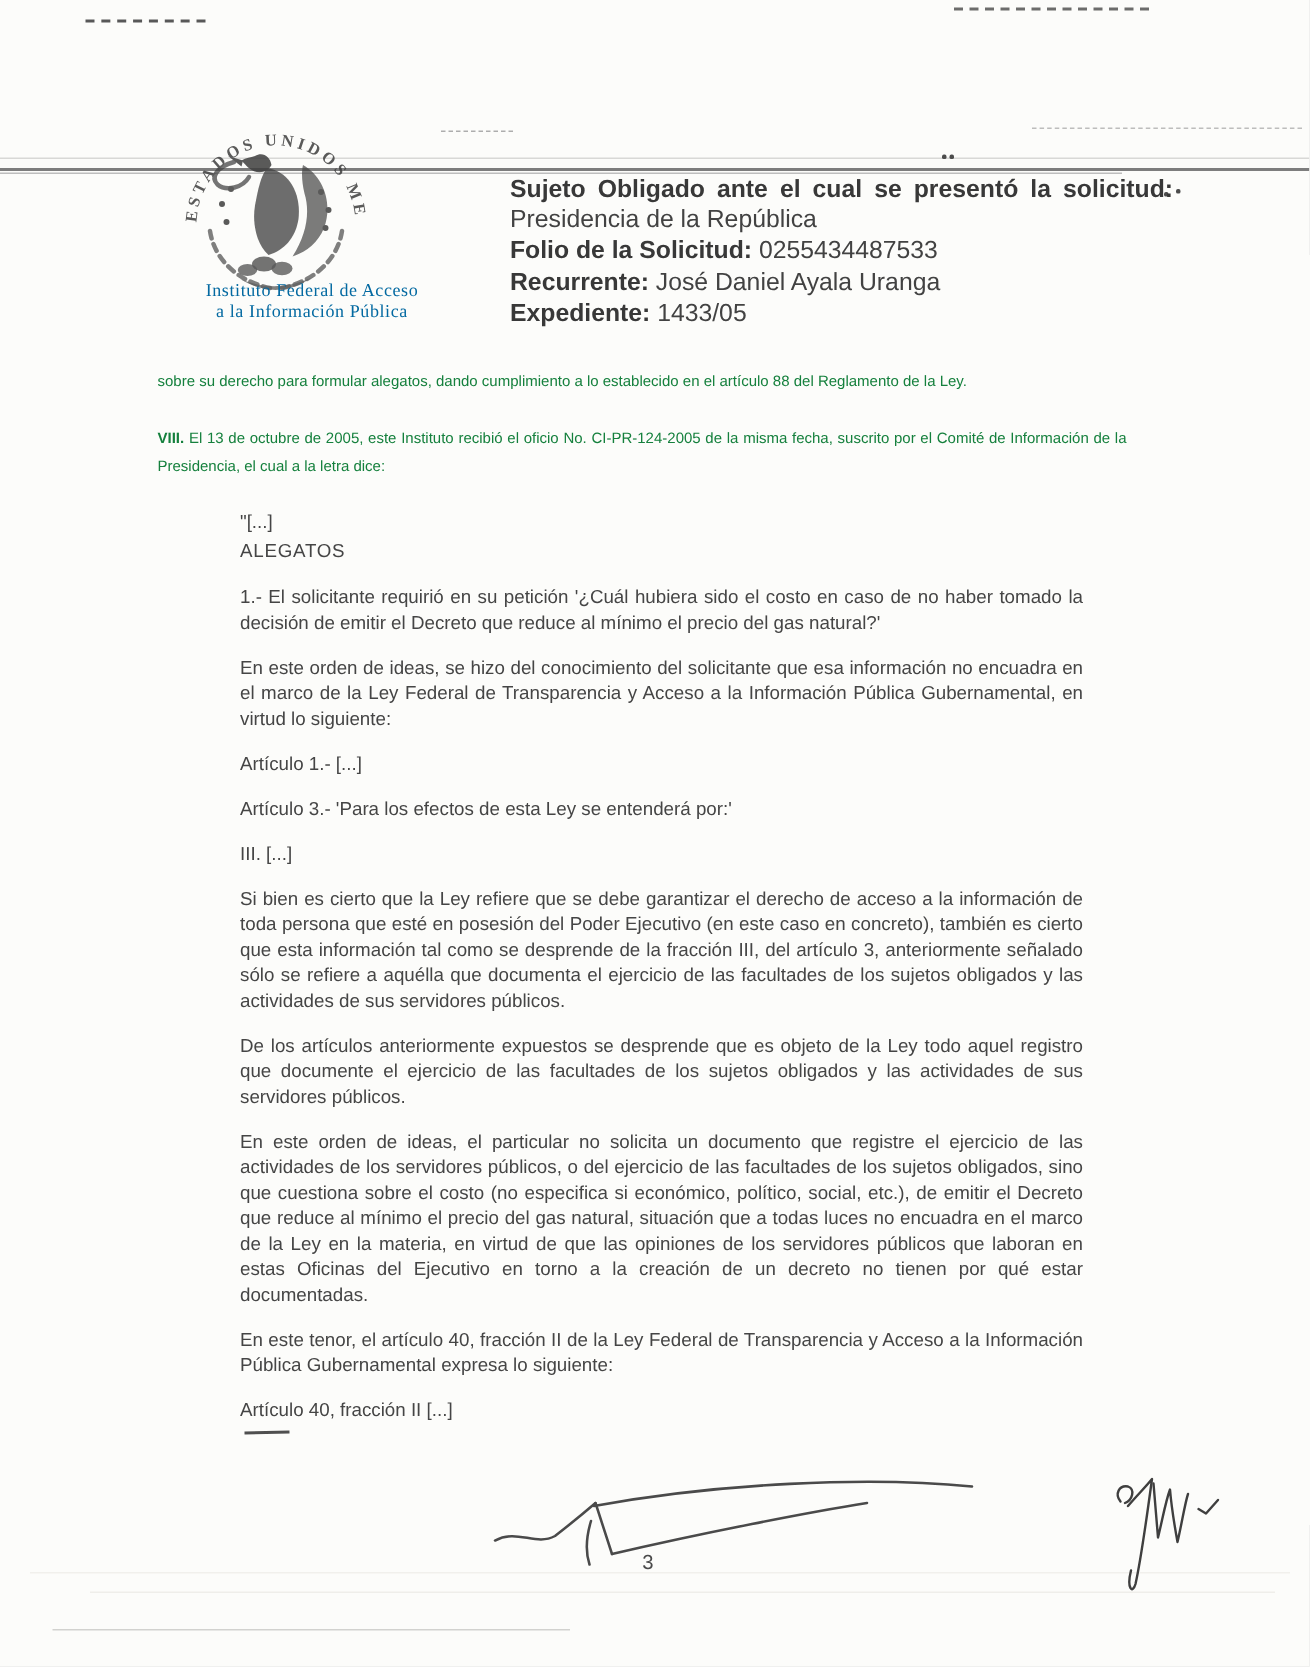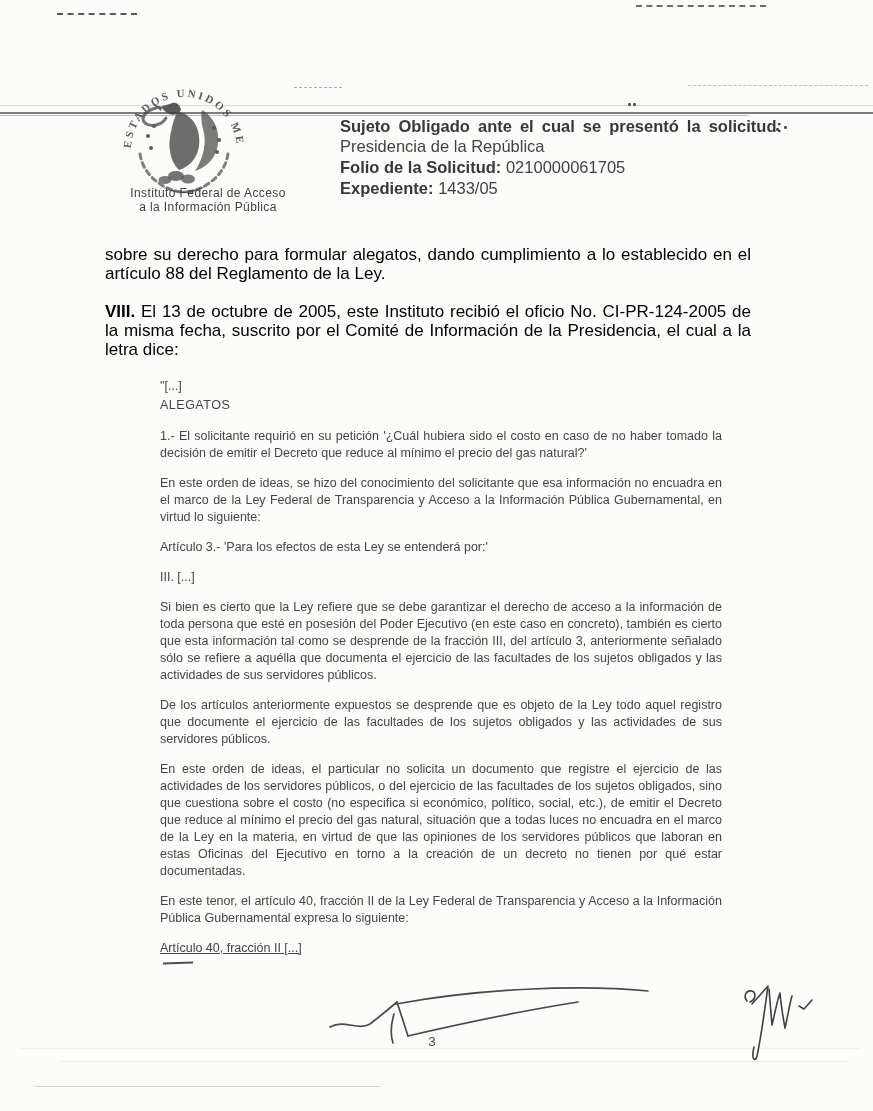--- a/index.html
+++ b/index.html
@@ -22,36 +22,36 @@
   .hline-sub{left:0;top:115px;width:748px;height:1px;background:#a3a3a3;opacity:.7;}
   .hline-faint{left:0;top:105px;width:873px;height:1px;background:#d8d8d6;}
   .bline-1{left:35px;top:1086px;width:345px;height:1.4px;background:#d2d2cf;}
   .bline-2{left:60px;top:1061px;width:790px;height:1px;background:#efeeea;}
   .bline-3{left:20px;top:1048px;width:840px;height:1px;background:#f1f0ec;}
   .dot{position:absolute;width:2.5px;height:2.5px;background:#4c4c4c;border-radius:50%;pointer-events:none;}
   
   .seal{position:absolute;left:118px;top:54px;width:132px;height:160px;}
   .institute{
     position:absolute;left:98px;top:186px;width:220px;
-    font-family:Liberation Sans, sans-serif;
-    font-size:12px;line-height:14px;color:#404040;
+    font-family:Liberation Serif, serif;
+    font-size:12px;line-height:14px;color:#0369a1;
     text-align:center;letter-spacing:.4px;
   }
   .hdr-fields{
     position:absolute;left:340px;top:72px;width:442px;
     font-size:16.5px;line-height:20px;color:#424242;margin-top:44px;
   }
   .hdr-fields p{margin:0 0 1px 0;}
   .hdr-fields .just{text-align:justify;}
   .hdr-fields strong{font-weight:700;color:#383838;}
   
   .content{position:absolute;left:105px;top:245px;width:662px;}
   .mp{
-    margin:0 16px 19px 0;font-size:17px;line-height:19px;
-    text-align:justify;color:#000000;
+    margin:0 16px 19px 0;font-size:10px;line-height:19px;
+    text-align:justify;color:#15803d;
   }
   .mp strong{font-weight:700;}
   .quote{margin:15px 0 0 55px;width:562px;font-size:12.5px;line-height:17px;color:#454545;}
   .quote p{margin:0 0 13px 0;text-align:justify;}
   .q-open{margin-bottom:2px !important;}
   .q-heading{text-align:left;margin-bottom:14px !important;letter-spacing:.5px;}
   .q-underline{margin:5px 0 0 3px;width:30px;height:2px;background:#4f4f4f;transform:rotate(-1.5deg);}
   
   .sig-overlay{position:absolute;left:0;top:0;width:873px;height:1111px;pointer-events:none;}
   .page-number{position:absolute;left:420px;top:1034px;width:24px;text-align:center;font-size:13.5px;color:#4a4a4a;}
@@ -108,40 +108,42 @@
       </g>
     </svg>
   </div>
   <div class="institute">
     <div>Instituto Federal de Acceso</div>
     <div>a la Información Pública</div>
   </div>
 
   <div class="hdr-fields">
     <p class="just"><strong>Sujeto Obligado ante el cual se presentó la solicitud:</strong> <span>Presidencia de la República</span></p>
-    <p><strong>Folio de la Solicitud:</strong> <span>0210000061705</span></p>
+    <p><strong>Folio de la Solicitud:</strong> <span>0255434487533</span></p>
+    <p><strong>Recurrente:</strong> <span>José Daniel Ayala Uranga</span></p>
     <p><strong>Expediente:</strong> <span>1433/05</span></p>
   </div>
 
   <div class="content">
     <p class="mp">sobre su derecho para formular alegatos, dando cumplimiento a lo establecido en el artículo 88 del Reglamento de la Ley.</p>
     <p class="mp"><strong>VIII.</strong> <span>El 13 de octubre de 2005, este Instituto recibió el oficio No. CI-PR-124-2005 de la misma fecha, suscrito por el Comité de Información de la Presidencia, el cual a la letra dice:</span></p>
 
     <div class="quote">
       <p class="q-open">"[...]</p>
       <p class="q-heading">ALEGATOS</p>
       <p>1.- El solicitante requirió en su petición '¿Cuál hubiera sido el costo en caso de no haber tomado la decisión de emitir el Decreto que reduce al mínimo el precio del gas natural?'</p>
       <p>En este orden de ideas, se hizo del conocimiento del solicitante que esa información no encuadra en el marco de la Ley Federal de Transparencia y Acceso a la Información Pública Gubernamental, en virtud lo siguiente:</p>
+      <p>Artículo 1.- [...]</p>
       <p>Artículo 3.- 'Para los efectos de esta Ley se entenderá por:'</p>
       <p>III. [...]</p>
       <p>Si bien es cierto que la Ley refiere que se debe garantizar el derecho de acceso a la información de toda persona que esté en posesión del Poder Ejecutivo (en este caso en concreto), también es cierto que esta información tal como se desprende de la fracción III, del artículo 3, anteriormente señalado sólo se refiere a aquélla que documenta el ejercicio de las facultades de los sujetos obligados y las actividades de sus servidores públicos.</p>
       <p>De los artículos anteriormente expuestos se desprende que es objeto de la Ley todo aquel registro que documente el ejercicio de las facultades de los sujetos obligados y las actividades de sus servidores públicos.</p>
       <p>En este orden de ideas, el particular no solicita un documento que registre el ejercicio de las actividades de los servidores públicos, o del ejercicio de las facultades de los sujetos obligados, sino que cuestiona sobre el costo (no especifica si económico, político, social, etc.), de emitir el Decreto que reduce al mínimo el precio del gas natural, situación que a todas luces no encuadra en el marco de la Ley en la materia, en virtud de que las opiniones de los servidores públicos que laboran en estas Oficinas del Ejecutivo en torno a la creación de un decreto no tienen por qué estar documentadas.</p>
       <p>En este tenor, el artículo 40, fracción II de la Ley Federal de Transparencia y Acceso a la Información Pública Gubernamental expresa lo siguiente:</p>
-      <p style="margin-bottom:3px;text-decoration:underline;">Artículo 40, fracción II [...]</p>
+      <p style="margin-bottom:3px;">Artículo 40, fracción II [...]</p>
       <div class="q-underline"></div>
     </div>
   </div>
 
   <svg class="sig-overlay" viewBox="0 0 873 1111">
     <g fill="none" stroke="#4a4a4a" stroke-width="1.7" stroke-linecap="round" stroke-linejoin="round">
       <path d="M330,1027 C345,1019 357,1031 370,1024 C379,1017 390,1008 397,1002"></path>
       <path d="M397,1002 L408,1036"></path>
       <path d="M408,1036 C468,1022 540,1008 578,1002"></path>
       <path d="M396,1004 C478,989 578,984 648,991"></path>

